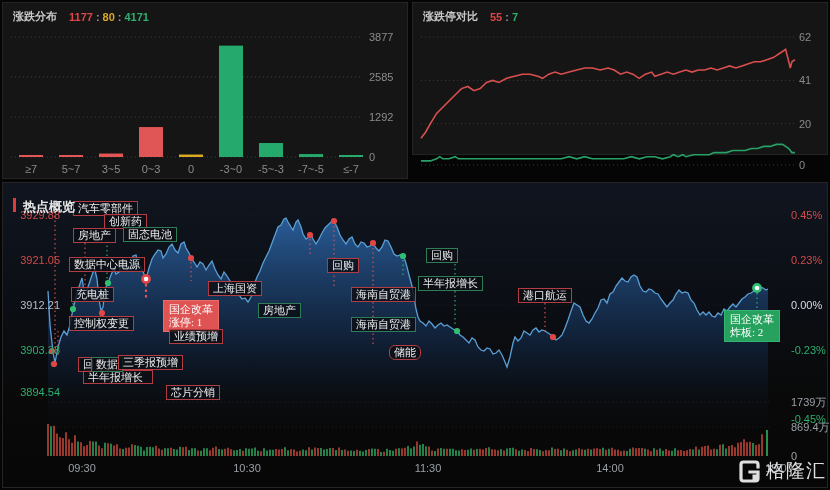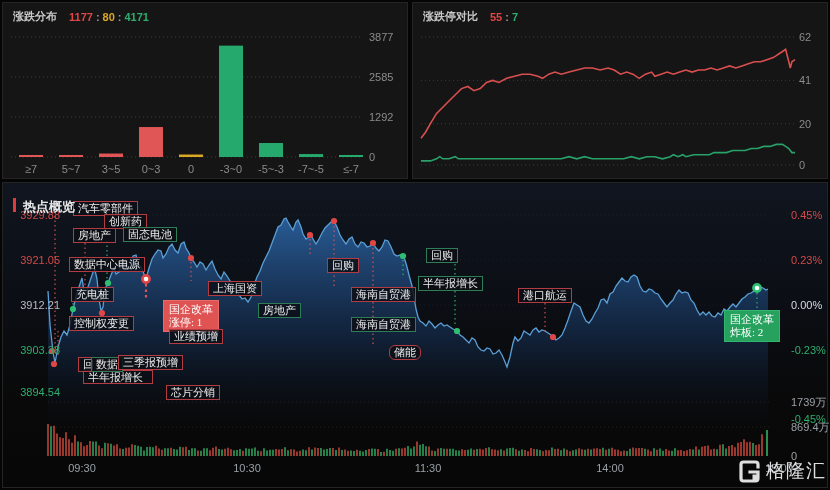--- a/index.html
+++ b/index.html
@@ -1,20 +1,20 @@
 <!DOCTYPE html>
 <html><head>
 <meta charset="utf-8">
 <style>
   html,body{margin:0;padding:0;background:#000;}
   .page{position:relative;width:830px;height:490px;background:#050505;overflow:hidden;
         font-family:"Liberation Sans","DejaVu Sans",sans-serif;}
   .panel{position:absolute;background:#151515;border:1px solid #242424;box-sizing:border-box;}
   #p1{left:2px;top:2px;width:406px;height:177px;}
-  #p2{left:412px;top:2px;width:416px;height:177px;}
+  #p2{left:412px;top:2px;width:416px;height:153px;}
   #p3{left:2px;top:182px;width:826px;height:306px;
       background:linear-gradient(180deg,#10151f 0%,#0b0e14 40%,#090909 72%,#070707 100%);}
   .ptitle{position:absolute;left:10px;top:6px;font-size:11px;color:#cfcfcf;font-weight:bold;
           display:flex;align-items:center;white-space:nowrap;}
   .ptitle .t{margin-right:12px;color:#c9c9c9;}
   .ptitle .n{font-weight:bold;}
   .ptitle .c{color:#9a9a9a;margin:0 3px;}
   .red{color:#e04646;} .yellow{color:#d9a825;} .green{color:#2fae6e;}
   .csvg{position:absolute;left:0;top:26px;}
   #main-svg{position:absolute;left:0;top:0;width:830px;height:490px;z-index:3;pointer-events:none;}

